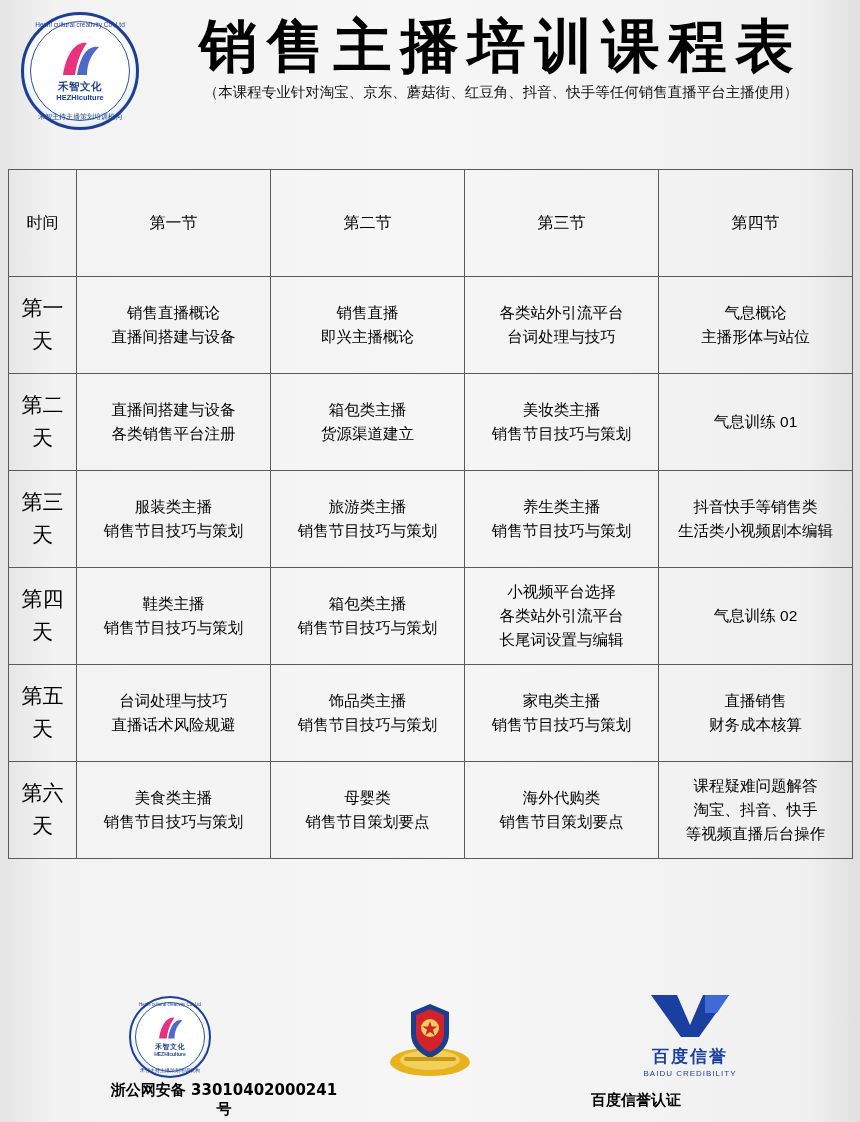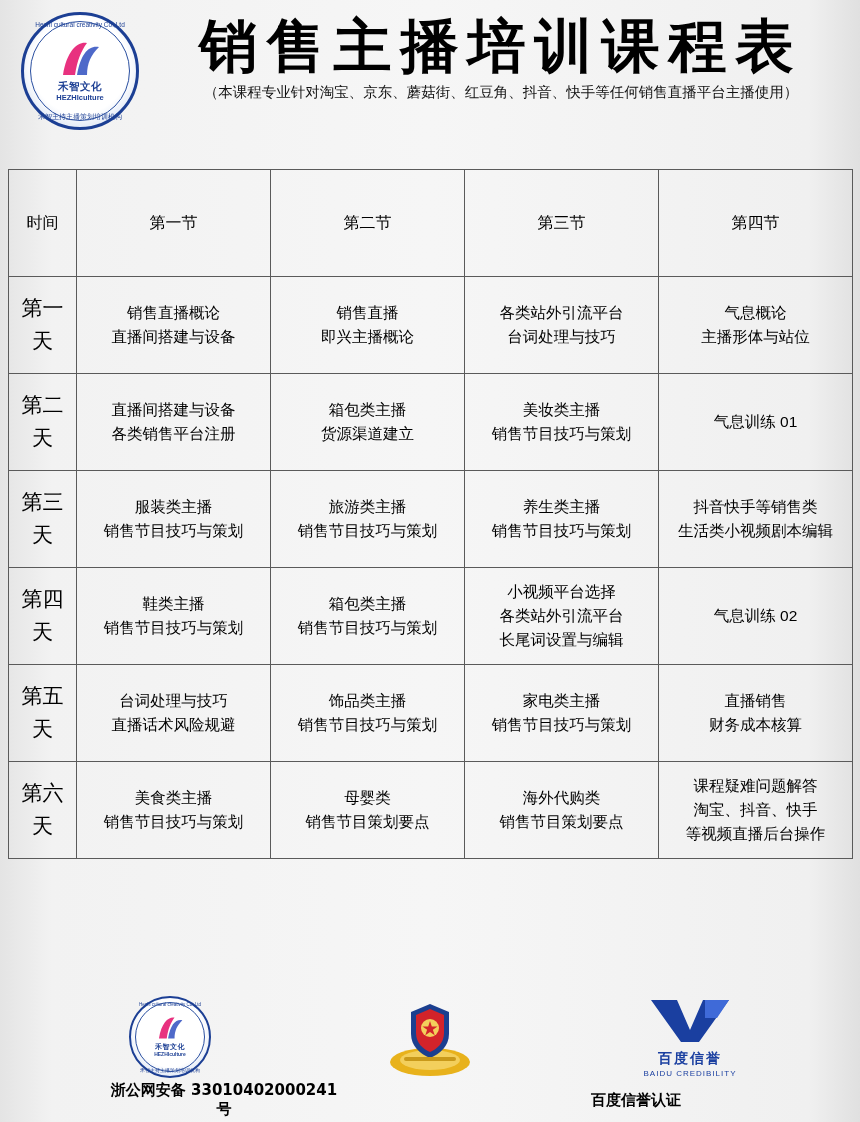--- a/index.html
+++ b/index.html
@@ -185,21 +185,21 @@
   .baidu-mark {
     width: 120px;
     margin: 0 auto;
   }
   .baidu-v {
     width: 86px;
     height: 46px;
     margin: 0 auto;
   }
   .baidu-cn {
-    font-size: 14px;
+    font-size: 17px;
     color: #1a3fa0;
     font-weight: bold;
     letter-spacing: 2px;
     margin-top: 2px;
     font-family: "DejaVu Sans", sans-serif;
   }
   .baidu-en {
     font-size: 8px;
     color: #1a3fa0;
     letter-spacing: 1px;

